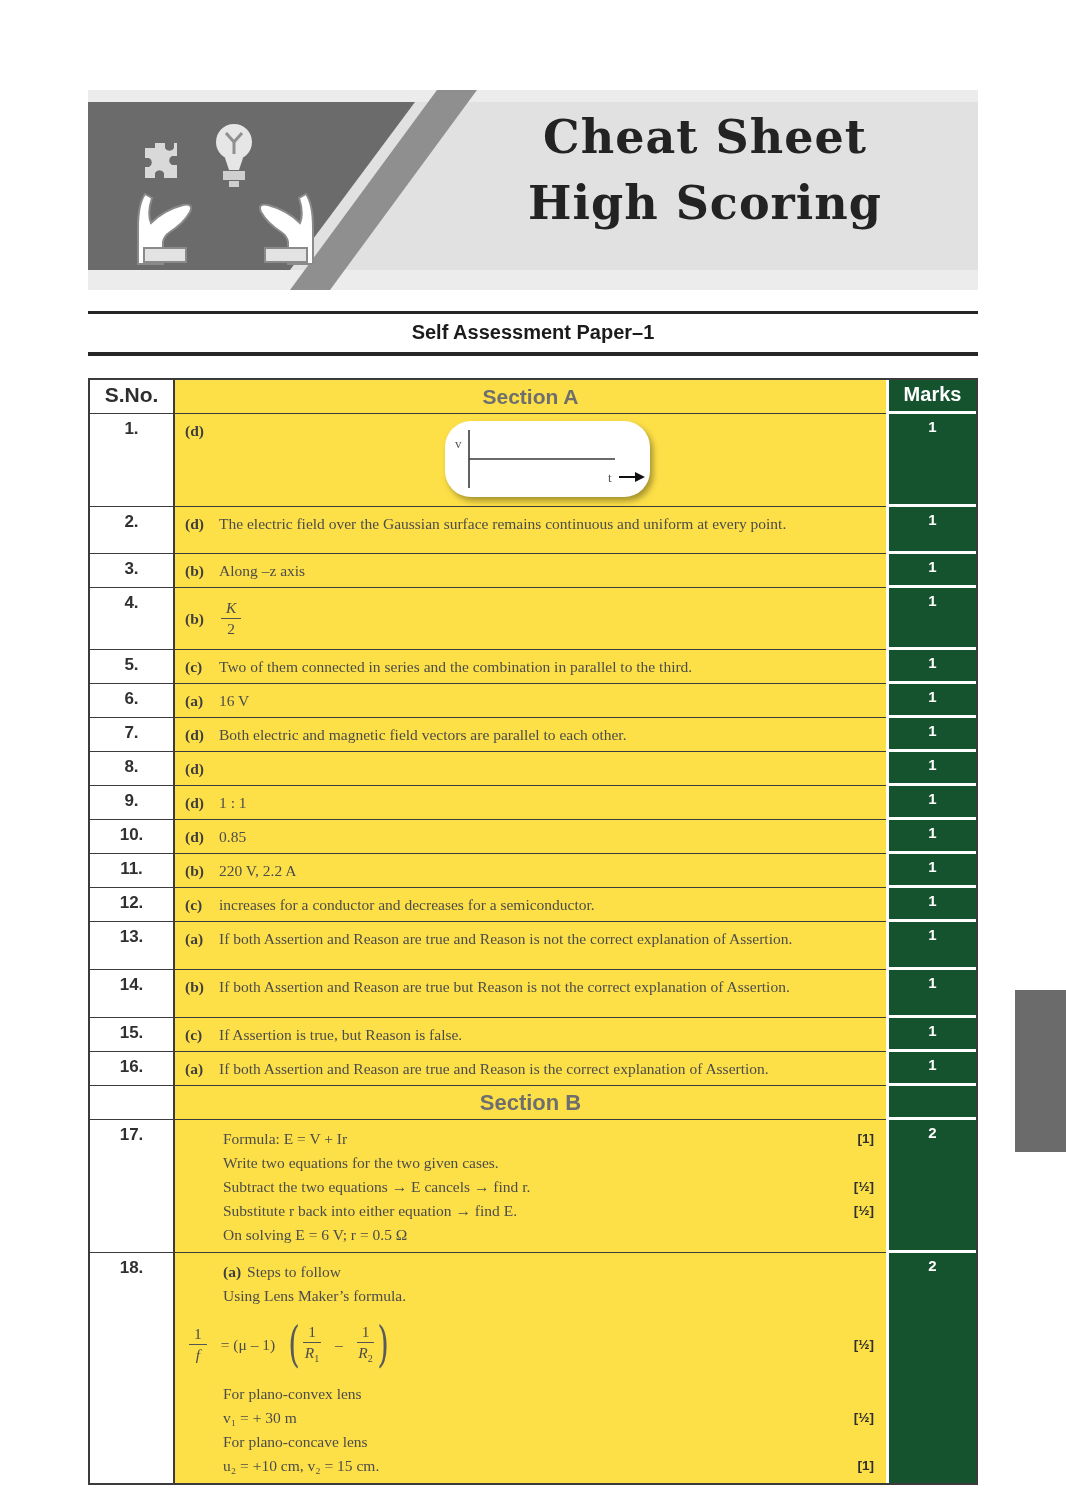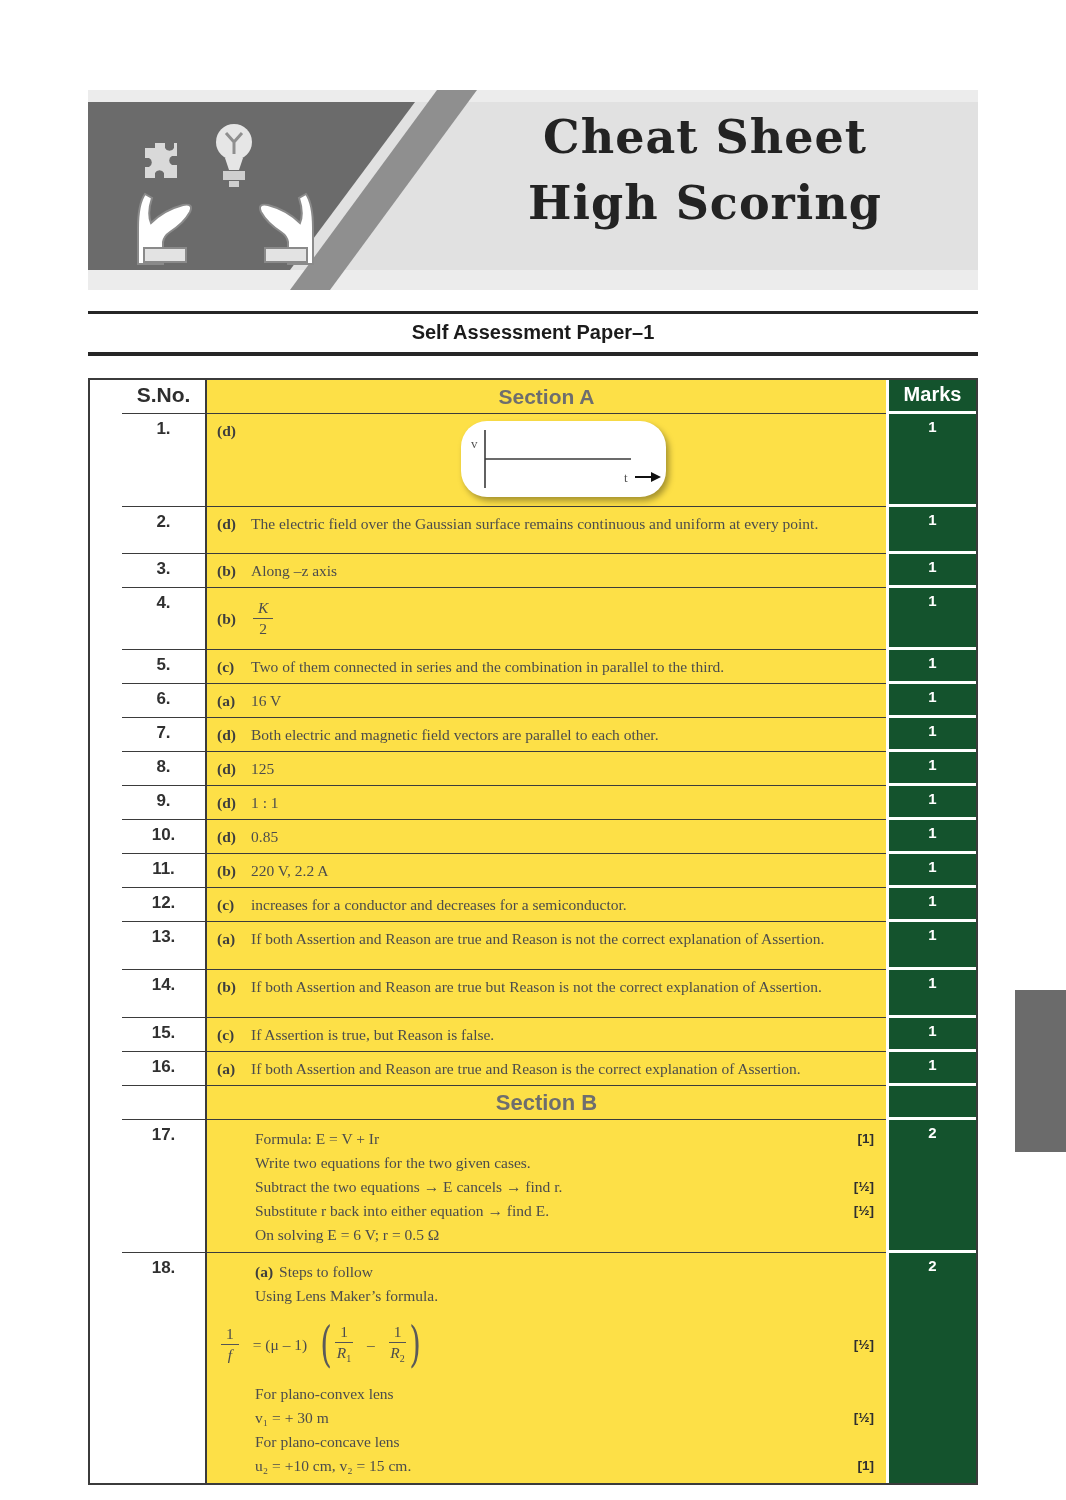--- a/index.html
+++ b/index.html
@@ -20,21 +20,21 @@
 
   
   .subtitle-wrap{position:absolute;left:88px;top:311px;width:890px;}
   .rule-top{height:3px;background:#262626;}
   .rule-bottom{height:4px;background:#262626;}
   .subtitle{text-align:center;font-weight:bold;font-size:20px;color:#1b1b1b;padding:7px 0 8px 0;}
 
   
   .anstable{position:absolute;left:88px;top:378px;width:890px;border:2px solid #3b3b3b;
             box-sizing:border-box;}
-  .trow{display:flex;align-items:stretch;padding-left:32px;}
+  .trow{display:flex;align-items:stretch;}
   .c-sno{width:85px;flex:0 0 85px;background:#ffffff;border-right:2px solid #3b3b3b;
          border-bottom:1.5px solid #3b3b3b;display:flex;justify-content:center;
          padding-top:5px;font-weight:bold;font-size:17px;color:#303030;box-sizing:border-box;}
   .c-ans{flex:1;background:#fde047;border-bottom:1.5px solid #3b3b3b;padding:5px 10px;
          box-sizing:border-box;display:flex;align-items:flex-start;
          font-family:"Liberation Serif",serif;font-size:15.5px;color:#4c4c4c;line-height:23px;}
   .c-marks{width:90px;flex:0 0 90px;background:#14532d;border-left:3px solid #ffffff;
            border-bottom:3.5px solid #ffffff;text-align:center;padding-top:4px;
            font-weight:bold;font-size:15px;color:#ffffff;box-sizing:border-box;}
   .trow:last-child .c-sno,.trow:last-child .c-ans{border-bottom:none;}
@@ -196,21 +196,20 @@
           <div class="c-ans">
             <span class="opt">(d)</span>
             <div class="atext">Both electric and magnetic field vectors are parallel to each other.</div>
           </div>
           <div class="c-marks">1</div>
         </div>
         <div class="trow" style="min-height: 32px;">
           <div class="c-sno">8.</div>
           <div class="c-ans">
             <span class="opt">(d)</span>
-            <div class="atext">125</div>
           </div>
           <div class="c-marks">1</div>
         </div>
         <div class="trow" style="min-height: 32px;">
           <div class="c-sno">9.</div>
           <div class="c-ans">
             <span class="opt">(d)</span>
             <div class="atext">1 : 1</div>
           </div>
           <div class="c-marks">1</div>

